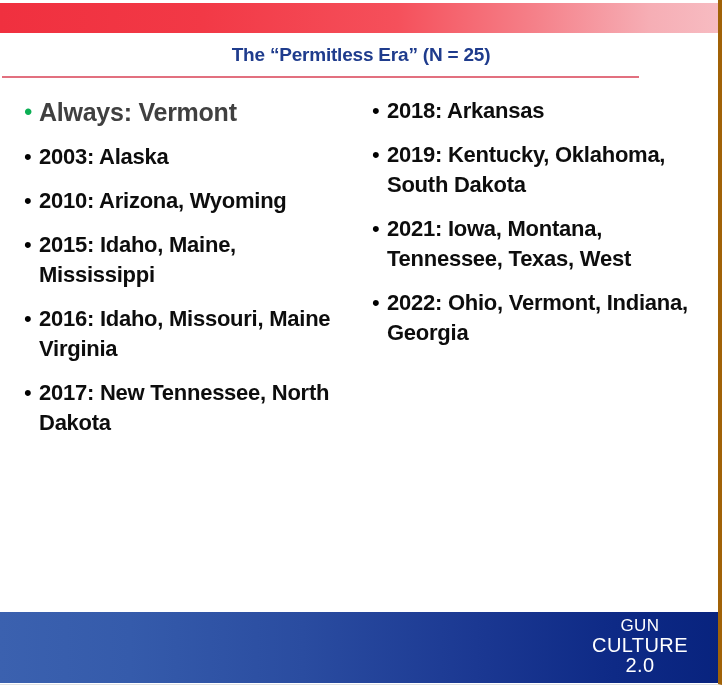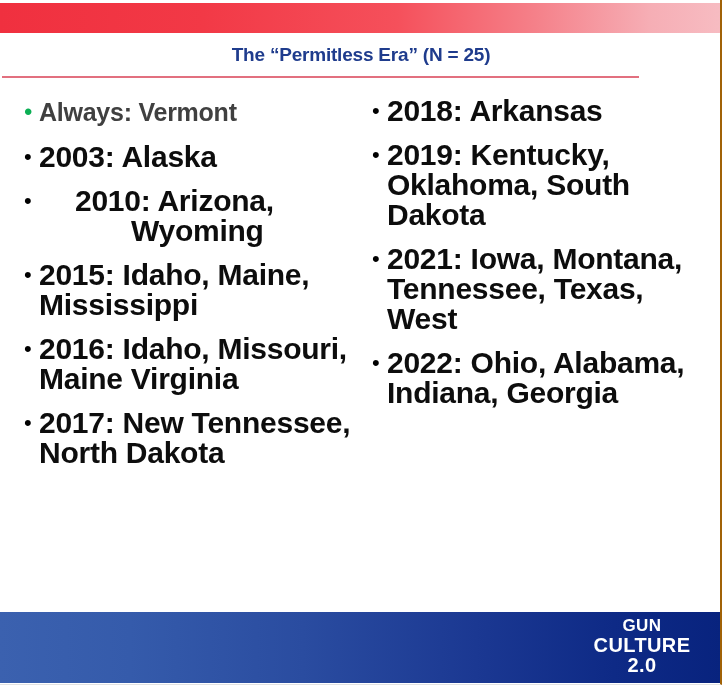--- a/index.html
+++ b/index.html
@@ -11,21 +11,21 @@
   body {
     font-family: "Liberation Sans", sans-serif;
   }
 
   #slide {
     position: relative;
     width: 722px;
     height: 685px;
     background: #ffffff;
     overflow: hidden;
-    border-right: 2px solid #a16207;
+    border-right: 4px solid #a16207;
     border-bottom: 1px solid #e2e2e2;
     box-sizing: border-box;
   }
 
   
   #top-banner {
     position: absolute;
     left: 0;
     top: 3px;
     width: 722px;
@@ -98,21 +98,21 @@
     font-size: 22px;
     line-height: 30px;
     color: #000000;
     text-align: left;
     font-family: "Liberation Sans", sans-serif;
   }
 
   .bullet-text {
     flex: 1 1 auto;
     font-family: "Liberation Sans", sans-serif;
-    font-size: 30px;
+    font-size: 22px;
     font-weight: bold;
     color: #0D0D0D;
     line-height: 30px;
     letter-spacing: -0.25px;
   }
 
   
   .bullet-item.highlight .bullet-text {
     color: #404040;
     font-size: 25px;
@@ -121,21 +121,20 @@
   .bullet-item.highlight .bullet-marker {
     color: #0BAF54;
     font-size: 24px;
     line-height: 32px;
   }
 
   
   .bullet-text.hang-indent {
     padding-left: 56px;
     text-indent: -56px;
-    margin-left: 36px;
   }
 
   
   #bottom-bar {
     position: absolute;
     left: 0;
     top: 612px;
     width: 722px;
     height: 71px;
     background: linear-gradient(to right,
@@ -148,21 +147,21 @@
   }
 
   #logo {
     position: absolute;
     right: 24px;
     top: 617px;
     width: 108px;
     text-align: center;
     color: #ffffff;
     font-family: "Liberation Sans", sans-serif;
-    font-weight: bold;
+    font-weight: normal;
     line-height: 1.04;
     letter-spacing: 0.4px;
   }
 
   #logo .logo-line-1 { font-size: 17px; display: block; }
   #logo .logo-line-2 { font-size: 20px; display: block; }
   #logo .logo-line-3 { font-size: 20px; display: block; }
 </style>
 </head>
 <body>
@@ -212,21 +211,21 @@
         <div class="bullet-item">
           <span class="bullet-marker">•</span>
           <span class="bullet-text">2019: Kentucky, Oklahoma, South Dakota</span>
         </div>
         <div class="bullet-item">
           <span class="bullet-marker">•</span>
           <span class="bullet-text">2021: Iowa, Montana, Tennessee, Texas, West</span>
         </div>
         <div class="bullet-item">
           <span class="bullet-marker">•</span>
-          <span class="bullet-text">2022: Ohio, Alabama, Indiana, Georgia</span>
+          <span class="bullet-text">2022: Ohio, Vermont, Indiana, Georgia</span>
         </div>
       </div>
   </div>
 
   <div id="bottom-bar"></div>
 
   <div id="logo">
     <span class="logo-line-1">GUN</span>
     <span class="logo-line-2">CULTURE</span>
     <span class="logo-line-3">2.0</span>

